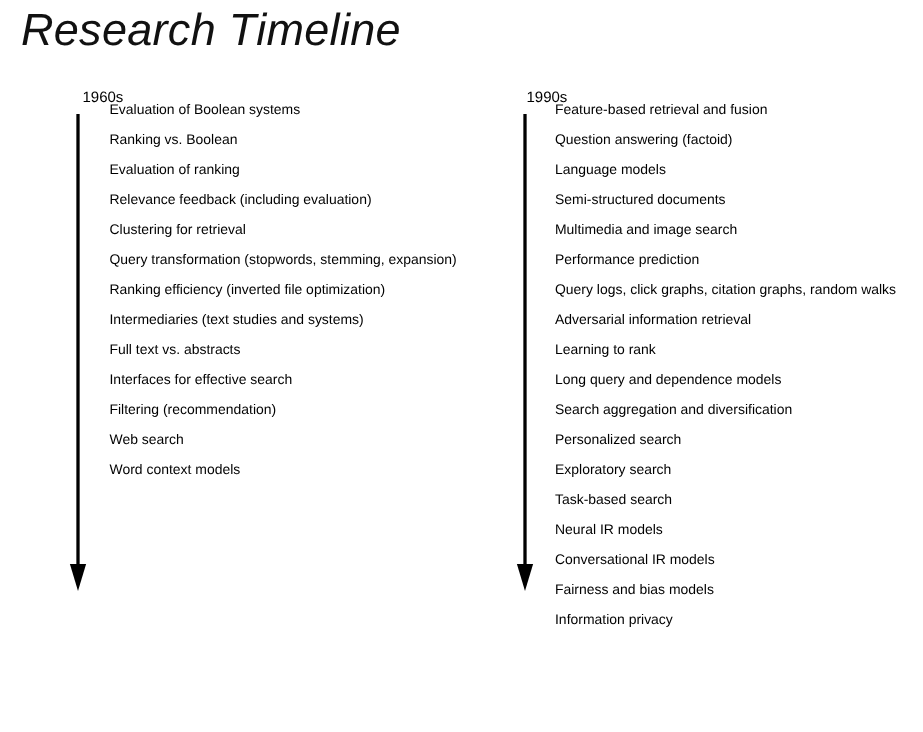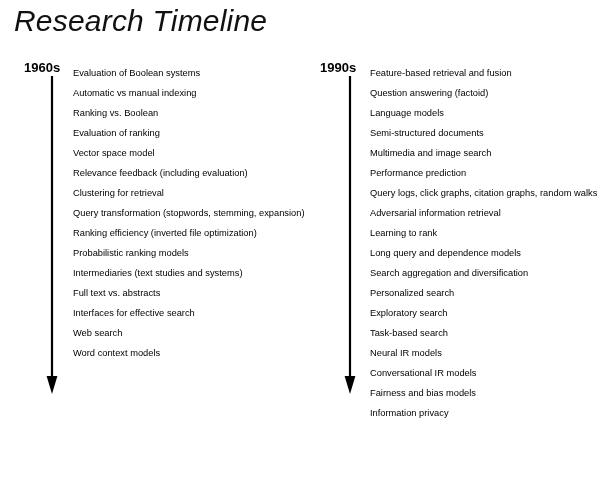--- a/index.html
+++ b/index.html
@@ -30,24 +30,25 @@
   .column {
     position: absolute;
     top: 60px;
   }
   #column-left { left: 20px; width: 290px; }
   #column-right { left: 320px; width: 295px; }
 
   .decade-label {
     position: absolute;
     top: 0px;
-    font-size: 13px;
-    font-weight: bold;
+    font-size: 10px;
+    font-weight: normal;
     color: #000000;
     white-space: nowrap;
+    margin-left: 31px;
   }
   #column-left .decade-label { left: 4px; }
   #column-right .decade-label { left: 0px; text-align: right; }
 
   .arrow {
     position: absolute;
     top: 16px;
     width: 12px;
     height: 320px;
   }
@@ -82,32 +83,30 @@
 <div class="column" id="column-left">
   <div class="decade-label">1960s</div>
   <div class="arrow">
     <svg width="12" height="320" viewBox="0 0 12 320" xmlns="http://www.w3.org/2000/svg">
       <line x1="6" y1="0" x2="6" y2="300" stroke="#000000" stroke-width="2.2"></line>
       <polygon points="6,318 0.6,300 11.4,300" fill="#000000"></polygon>
     </svg>
   </div>
   <ul class="items">
     <li>Evaluation of Boolean systems</li>
-    <li>Automatic vs manual indexing</li>
     <li>Ranking vs. Boolean</li>
     <li>Evaluation of ranking</li>
-    <li>Vector space model</li>
     <li>Relevance feedback (including evaluation)</li>
     <li>Clustering for retrieval</li>
     <li>Query transformation (stopwords, stemming, expansion)</li>
     <li>Ranking efficiency (inverted file optimization)</li>
-    <li>Probabilistic ranking models</li>
     <li>Intermediaries (text studies and systems)</li>
     <li>Full text vs. abstracts</li>
     <li>Interfaces for effective search</li>
+    <li>Filtering (recommendation)</li>
     <li>Web search</li>
     <li>Word context models</li>
   </ul>
 </div>
 
 <div class="column" id="column-right">
   <div class="decade-label">1990s</div>
   <div class="arrow">
     <svg width="12" height="320" viewBox="0 0 12 320" xmlns="http://www.w3.org/2000/svg">
       <line x1="6" y1="0" x2="6" y2="300" stroke="#000000" stroke-width="2.2"></line>

